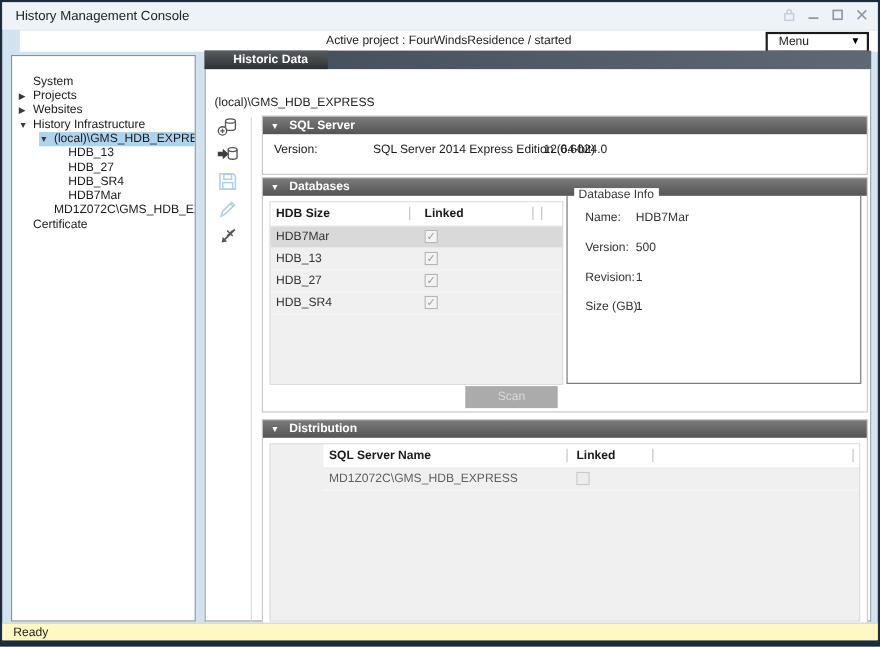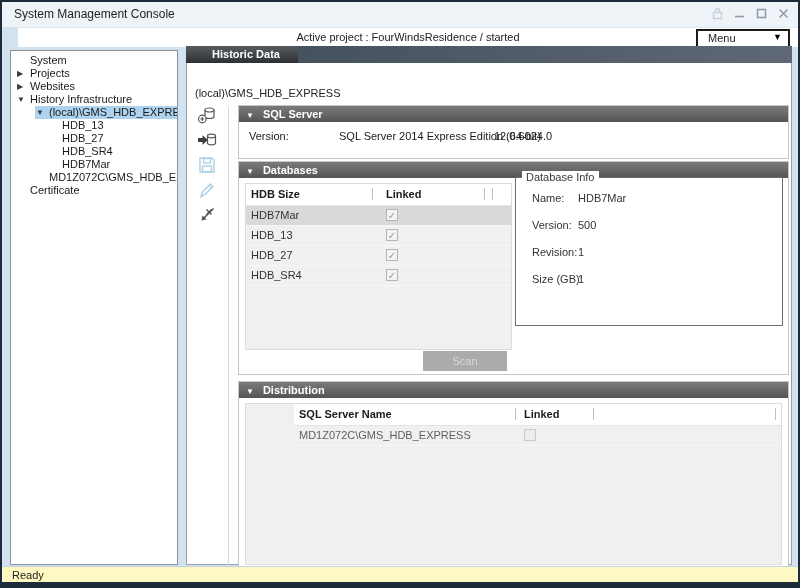--- a/index.html
+++ b/index.html
@@ -14,21 +14,21 @@
   .title-text{position:absolute;left:12px;top:5px;font-size:12px;color:#222;}
   .win-controls{position:absolute;right:8px;top:5px;display:flex;gap:9px;align-items:center;}
   .win-btn{width:13px;height:13px;display:flex;align-items:center;justify-content:center;}
   
   .menubar{position:absolute;left:0;top:25px;right:0;height:19px;background:#ffffff;border-top:1px solid #e3e9ef;margin-left:16px;}
   .active-project{position:absolute;left:0;right:0;top:3px;text-align:center;color:#222;}
   .menu-dd{position:absolute;right:8px;top:1px;width:90px;height:15px;border:2px solid #1a1a1a;background:#fff;cursor:default;}
   .menu-dd-label{position:absolute;left:10px;top:1px;}
   .menu-dd-arrow{position:absolute;right:6px;top:1px;font-size:9px;color:#000;}
   
-  .tree-panel{position:absolute;left:8px;top:48px;width:168px;height:515px;background:#fff;border:1px solid #8a9099;box-sizing:border-box;padding-top:3px;overflow:hidden;}
+  .tree-panel{position:absolute;left:8px;top:48px;width:168px;height:515px;background:#fff;border:1px solid #8a9099;box-sizing:border-box;padding-top:17px;overflow:hidden;}
   .tree-row{height:13px;line-height:13px;display:flex;align-items:center;white-space:nowrap;}
   .tree-row.lvl0{padding-left:6px;}
   .tree-row.lvl1{padding-left:25px;}
   .tree-row.lvl2{padding-left:38px;}
   .tree-arrow{width:13px;flex:none;font-size:8px;color:#3a3a3a;text-align:left;}
   .tree-label{padding-right:4px;}
   .tree-row.selected{background:linear-gradient(to right,transparent 24px,#aed3ee 24px);}
   
   .main-panel{position:absolute;left:184px;top:44px;width:606px;height:519px;}
   .tabbar{position:absolute;left:0;top:0;right:0;height:17px;background:linear-gradient(to right,#414c59,#5e6975);}
@@ -57,39 +57,39 @@
   .grid-header{position:relative;height:21px;background:#fff;border-bottom:1px solid #e4e4e4;font-weight:bold;line-height:21px;}
   .gh-cell{position:absolute;top:0;}
   .col-sep{position:absolute;top:4px;width:1px;height:12px;background:#bfbfbf;}
   .grid-row{position:relative;height:19px;line-height:19px;border-bottom:1px solid #f7f7f8;}
   .grid-row.selected{background:#d9d9d9;}
   .row-name{position:absolute;left:5px;color:#333;}
   #dist-grid .row-name{color:#5f5f5f;}
   .cb{position:absolute;top:3px;width:12px;height:12px;box-sizing:border-box;background:#f3f3f3;border:1px solid #b5b5b5;font-size:10px;line-height:11px;text-align:center;color:#9a9a9a;}
   .cb.unchecked{background:#ededed;border-color:#c9c9c9;color:transparent;}
   
-  .groupbox{position:absolute;left:276px;top:15px;width:268px;height:149px;border:1px solid #6e6e6e;box-sizing:border-box;}
+  .groupbox{position:absolute;left:276px;top:15px;width:268px;height:172px;border:1px solid #6e6e6e;box-sizing:border-box;}
   .groupbox-legend{position:absolute;top:-7px;left:6px;background:#fff;padding:0 4px;color:#3a3a3a;}
   .info-field{position:relative;height:27px;}
   .info-fields{position:absolute;left:0;top:14px;width:100%;}
   .info-label{position:absolute;left:16px;color:#333;}
   .info-value{position:absolute;left:62px;color:#333;}
   
   .scan-btn{position:absolute;left:184px;top:189px;width:84px;height:20px;background:#ababab;border:none;color:#d9d9d9;font-family:"Liberation Sans",sans-serif;font-size:11px;}
   
   .statusbar{position:absolute;left:0;top:564px;right:0;height:16px;background:#fef9c3;border-top:1px solid #c2d2e0;}
   .status-text{position:absolute;left:10px;top:2px;color:#222;}
 </style>
 </head>
 <body>
 
 <div class="window">
 
   <div class="titlebar">
-    <span class="title-text">System Management Console</span>
+    <span class="title-text">History Management Console</span>
     <div class="win-controls">
       <span class="win-btn">
         <svg width="11" height="13" viewBox="0 0 11 13">
             <rect x="1.5" y="5.5" width="8" height="6" fill="none" stroke="#c6d0da" stroke-width="1.4"></rect>
             <path d="M3.5 5.5 V3.8 a2 2 0 0 1 4 0 V5.5" fill="none" stroke="#c6d0da" stroke-width="1.4"></path>
           </svg>
       </span>
       <span class="win-btn">
         <svg width="11" height="11" viewBox="0 0 11 11">
             <line x1="1" y1="8.5" x2="10" y2="8.5" stroke="#8f99a4" stroke-width="1.6"></line>

